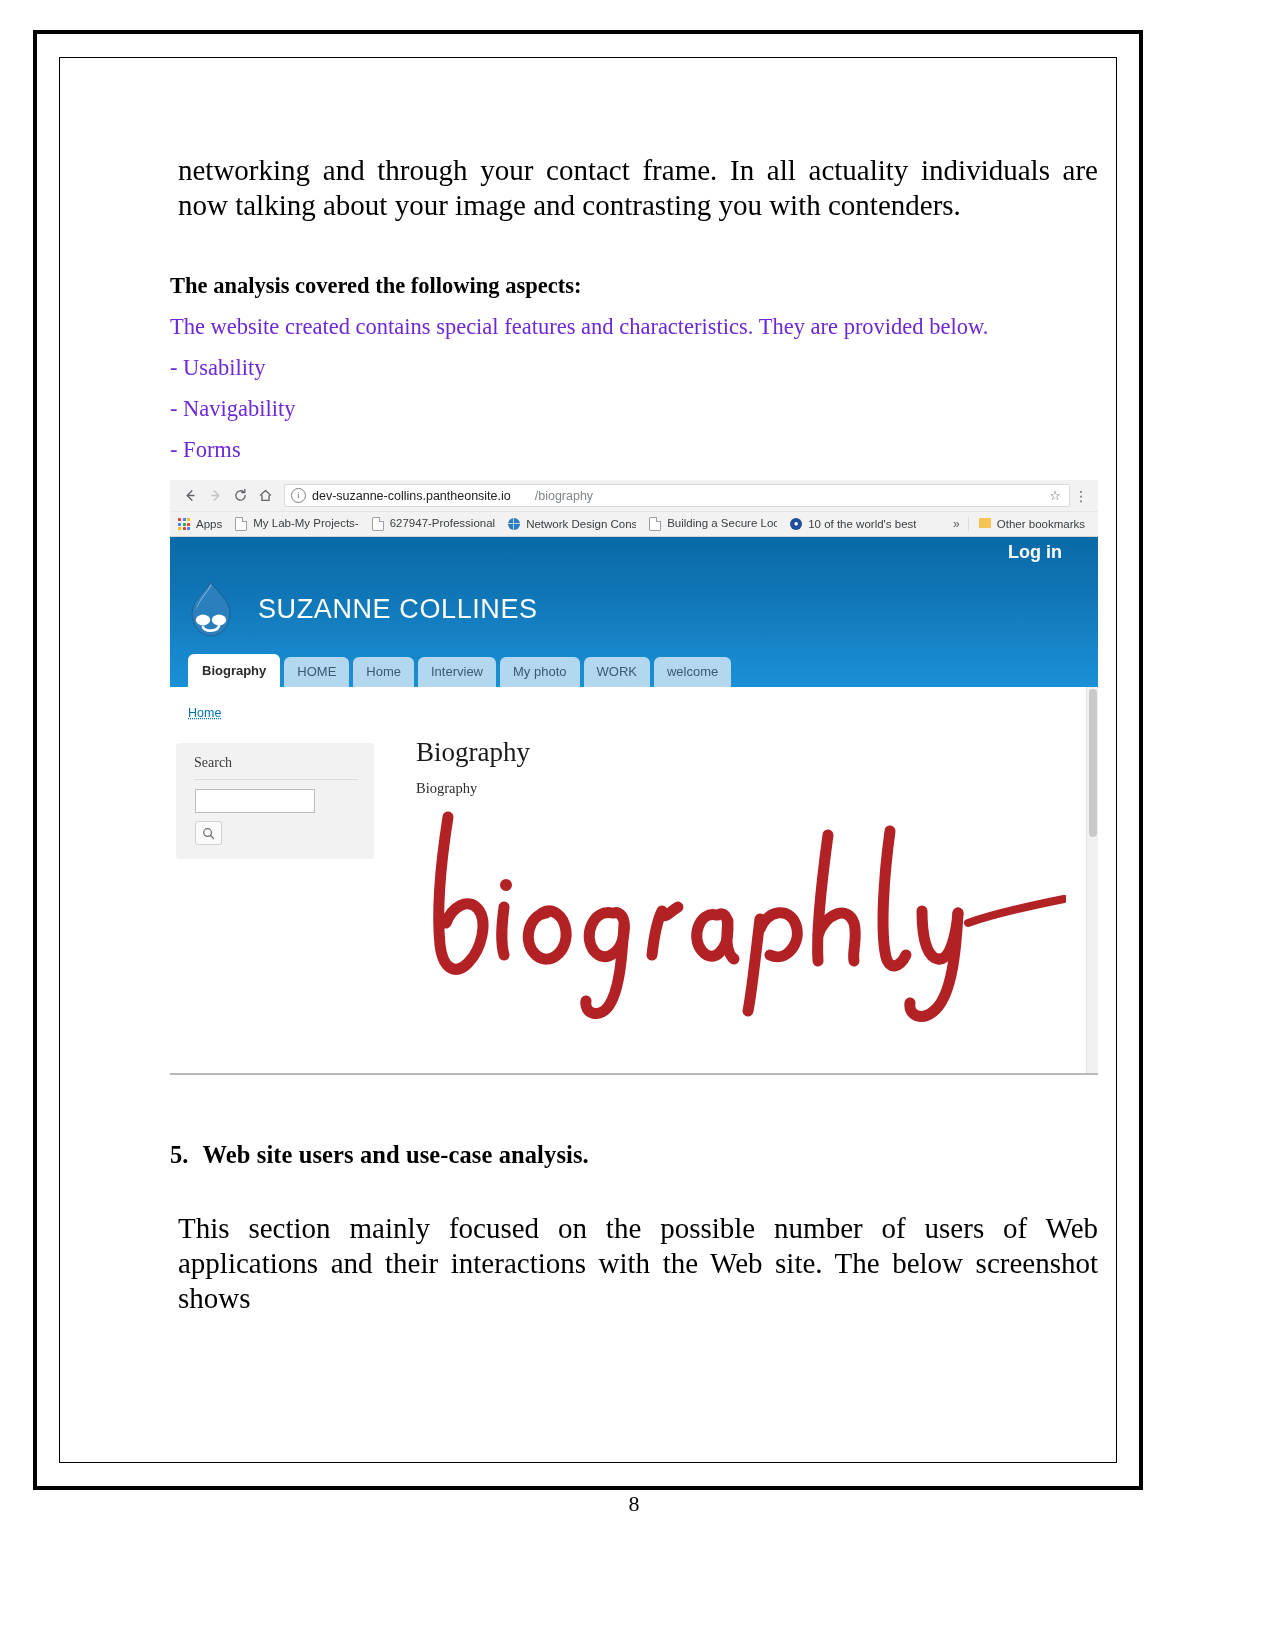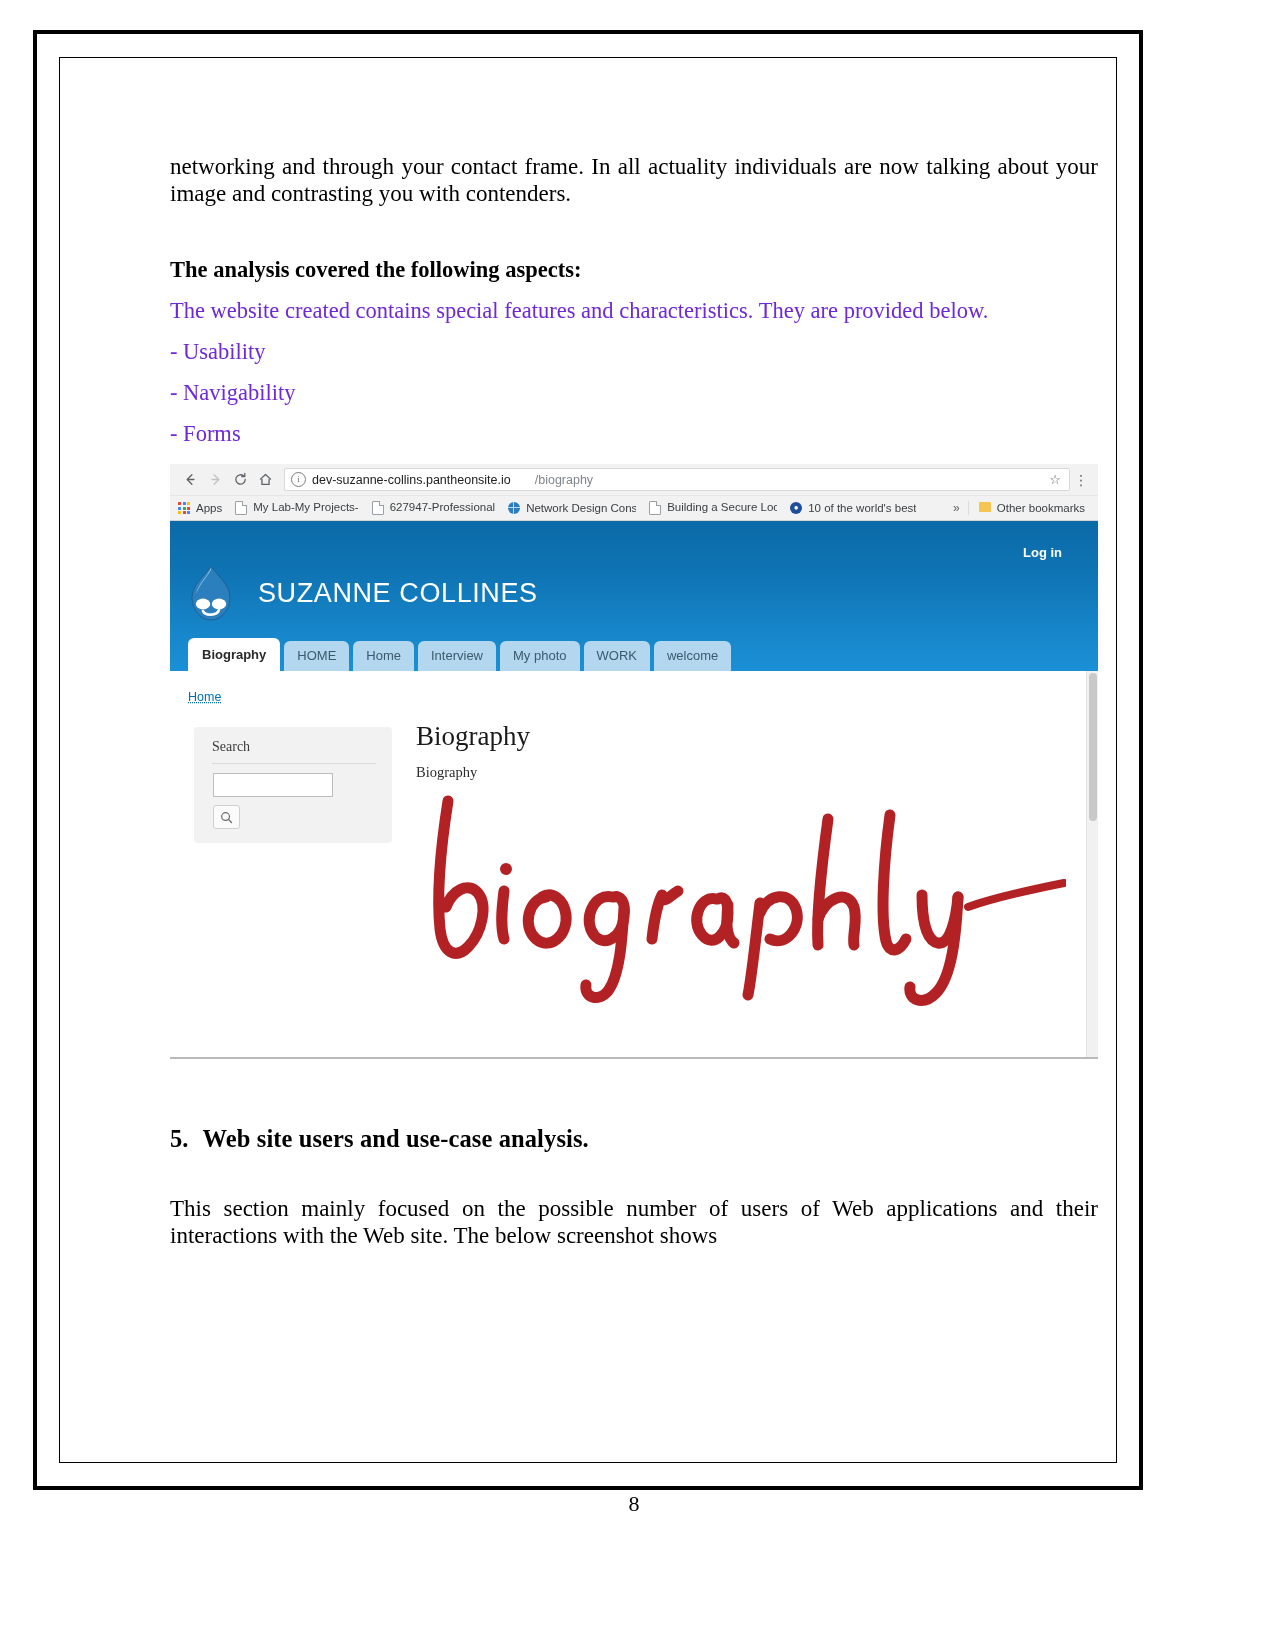--- a/index.html
+++ b/index.html
@@ -39,25 +39,25 @@
 
   .content {
     position: absolute;
     left: 110px;
     top: 95px;
     width: 928px;
   }
 
   
   .doc-para {
-    font-size: 23px;
-    line-height: 27px;
+    font-size: 29px;
+    line-height: 35px;
     color: #000;
     text-align: justify;
-    margin: 0 0 0 0;
+    margin: 0 0 0 8px;
   }
   .doc-para.last-line-left { text-align: justify; text-align-last: left; }
   .doc-bold {
     font-size: 22.5px;
     line-height: 41px;
     font-weight: bold;
     color: #000;
     margin: 0;
   }
   .doc-line {
@@ -286,23 +286,23 @@
     overflow: hidden;
   }
   .site-header {
     height: 150px;
     background: linear-gradient(180deg, #0b6aa8 0%, #0f74b4 35%, #1786ca 75%, #1b90d6 100%);
     position: relative;
   }
   .login-link {
     position: absolute;
     right: 36px;
-    top: 24px;
+    top: 5px;
     color: #ffffff;
-    font-size: 13px;
+    font-size: 18px;
     font-weight: bold;
     font-family: "Liberation Sans", sans-serif;
   }
   .brand {
     position: absolute;
     left: 16px;
     top: 43px;
     display: flex;
     align-items: center;
   }
@@ -355,21 +355,21 @@
     left: 18px;
     top: 19px;
     font-size: 12.5px;
     color: #0071b3;
     font-family: "Liberation Sans", sans-serif;
     text-decoration: underline;
     text-decoration-style: dotted;
   }
   .sidebar {
     position: absolute;
-    left: 24px;
+    left: 6px;
     top: 56px;
     width: 198px;
     height: 116px;
     background: #f2f2f2;
     border-radius: 4px;
   }
   .search-label {
     position: absolute;
     left: 18px;
     top: 12px;

